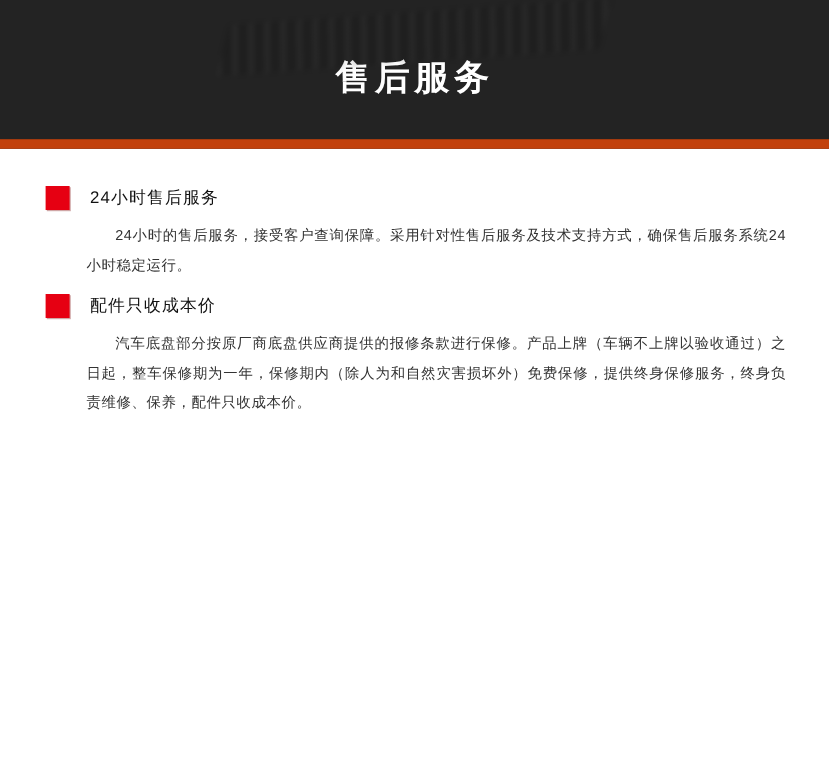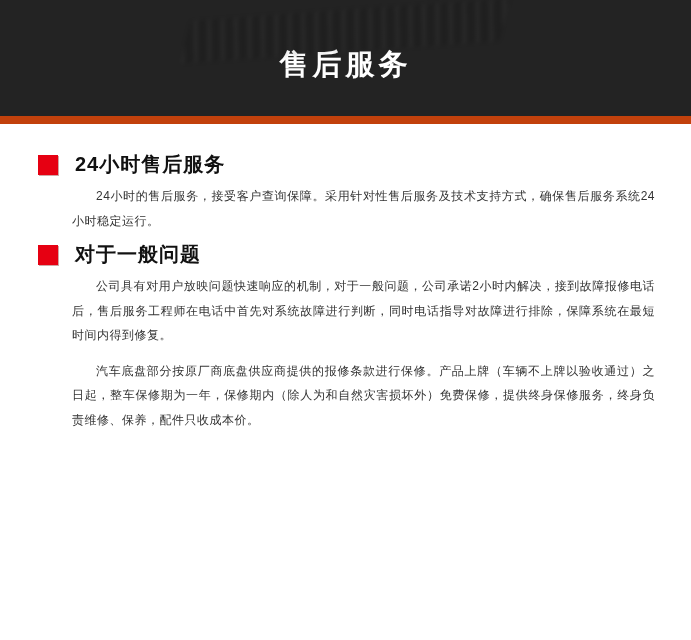--- a/index.html
+++ b/index.html
@@ -42,21 +42,21 @@
   .section{margin-bottom:2px;}
   .section-header{
     display:flex;align-items:center;margin-bottom:9px;
   }
   .bullet{
     width:20px;height:20px;background:var(--accent);
     margin-right:17px;flex:0 0 auto;
     box-shadow:1px 1px 0 rgba(120,0,0,.35);
   }
   .section-heading{
-    font-size:20px;font-weight:700;color:var(--heading-fg);
+    font-size:14px;font-weight:400;color:var(--heading-fg);
     letter-spacing:1px;line-height:21px;
   }
   .section-paragraphs{margin-left:34px;}
   .section-paragraphs p{
     font-size:12px;line-height:24.5px;color:var(--body-fg);
     text-indent:2em;text-align:justify;
     letter-spacing:0.5px;
     margin-bottom:11px;
   }
 </style>
@@ -79,25 +79,24 @@
     <p>24小时的售后服务，接受客户查询保障。采用针对性售后服务及技术支持方式，确保售后服务系统24小时稳定运行。</p>
       </div>
   </section>
 
   <section class="section">
   </section>
 
   <section class="section">
     <div class="section-header">
       <span class="bullet"></span>
-      <h2 class="section-heading">对于一般问题</h2>
+      <h2 class="section-heading">配件只收成本价</h2>
     </div>
     <div class="section-paragraphs">
 
-    <p>公司具有对用户放映问题快速响应的机制，对于一般问题，公司承诺2小时内解决，接到故障报修电话后，售后服务工程师在电话中首先对系统故障进行判断，同时电话指导对故障进行排除，保障系统在最短时间内得到修复。</p>
       </div>
   </section>
 
   <section class="section">
     <div class="section-paragraphs">
 
     <p>汽车底盘部分按原厂商底盘供应商提供的报修条款进行保修。产品上牌（车辆不上牌以验收通过）之日起，整车保修期为一年，保修期内（除人为和自然灾害损坏外）免费保修，提供终身保修服务，终身负责维修、保养，配件只收成本价。</p>
       </div>
   </section>
 </main>

